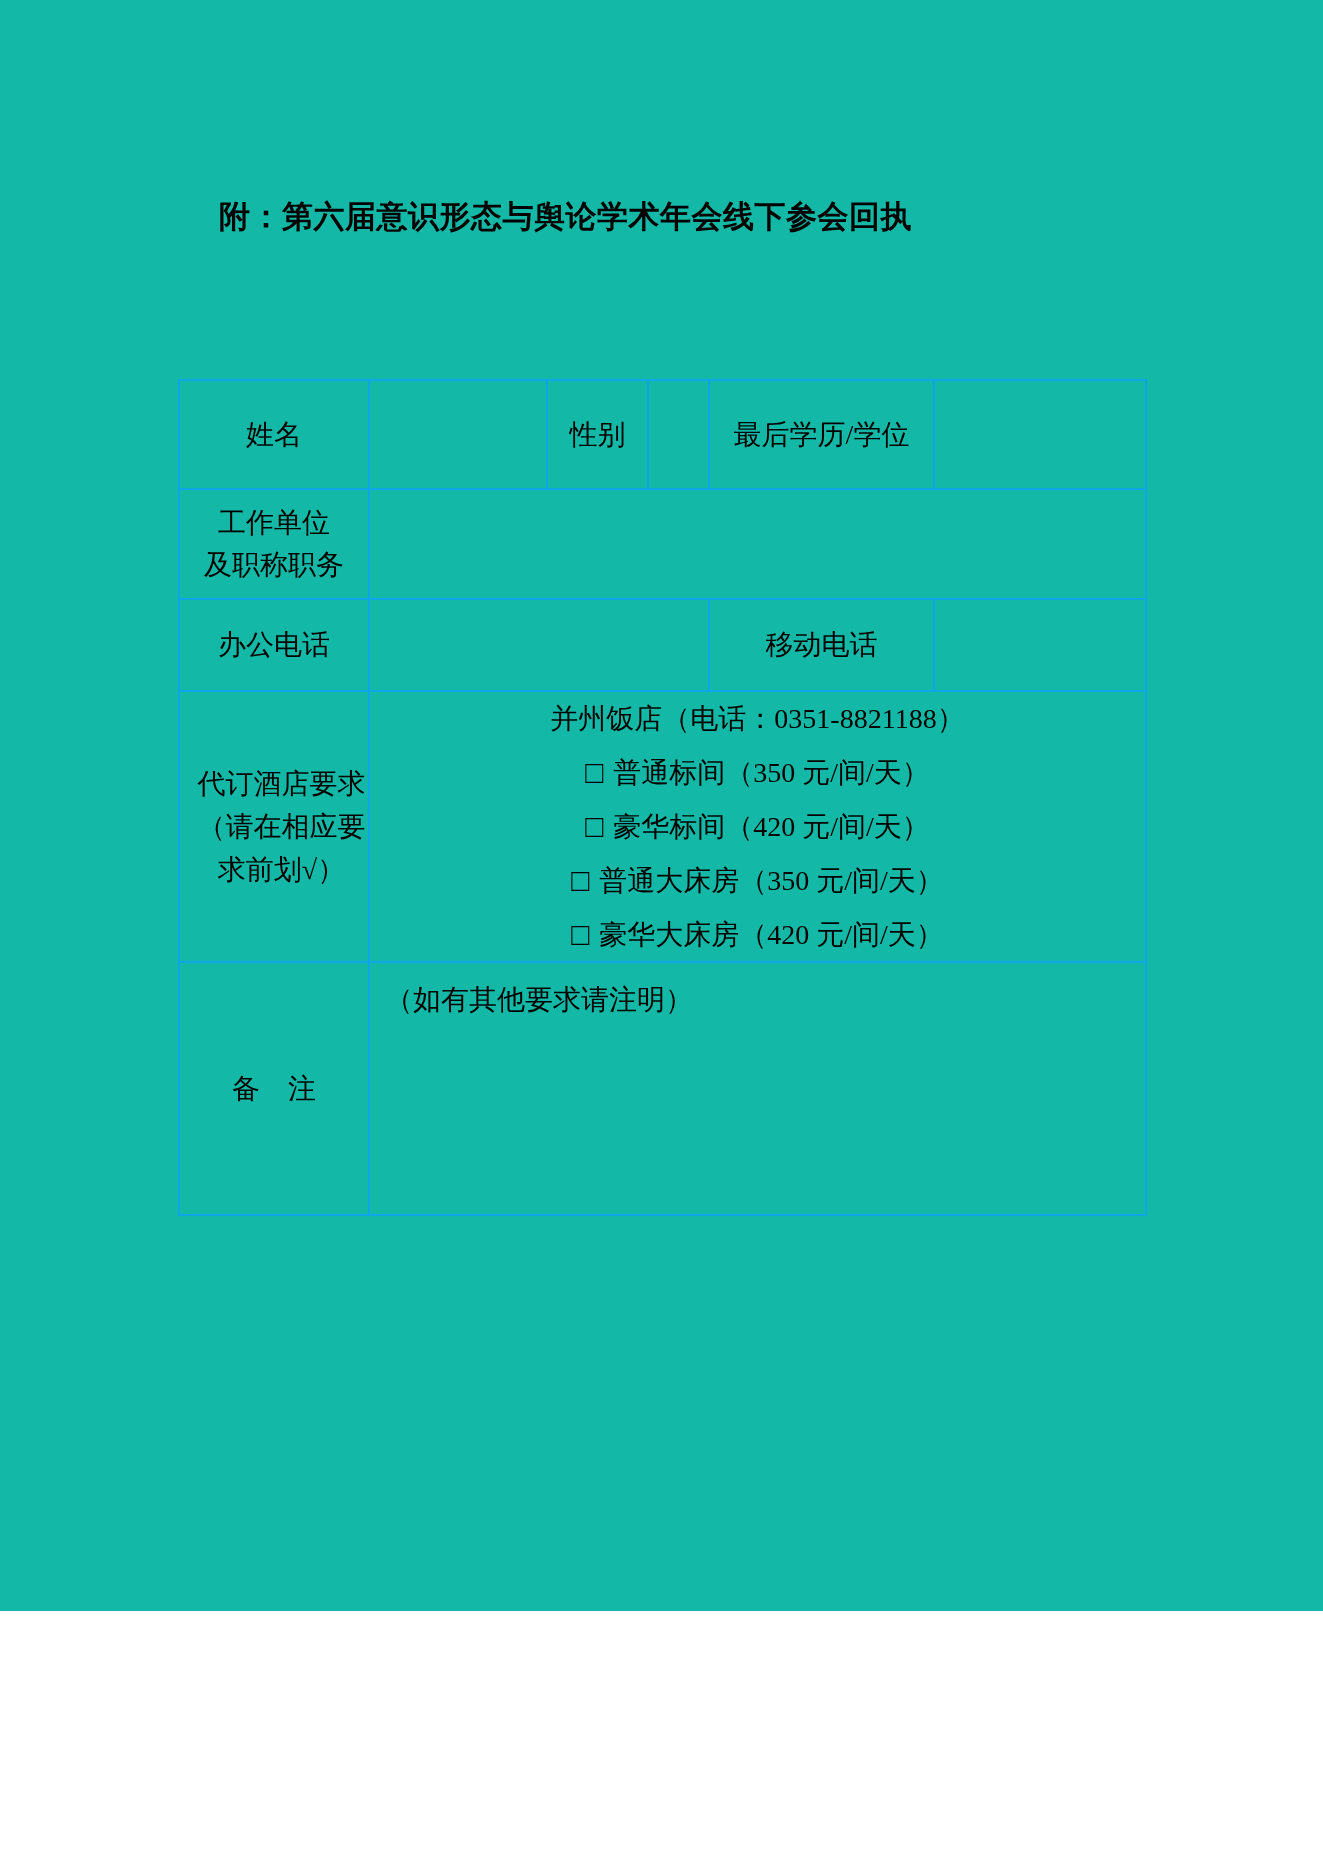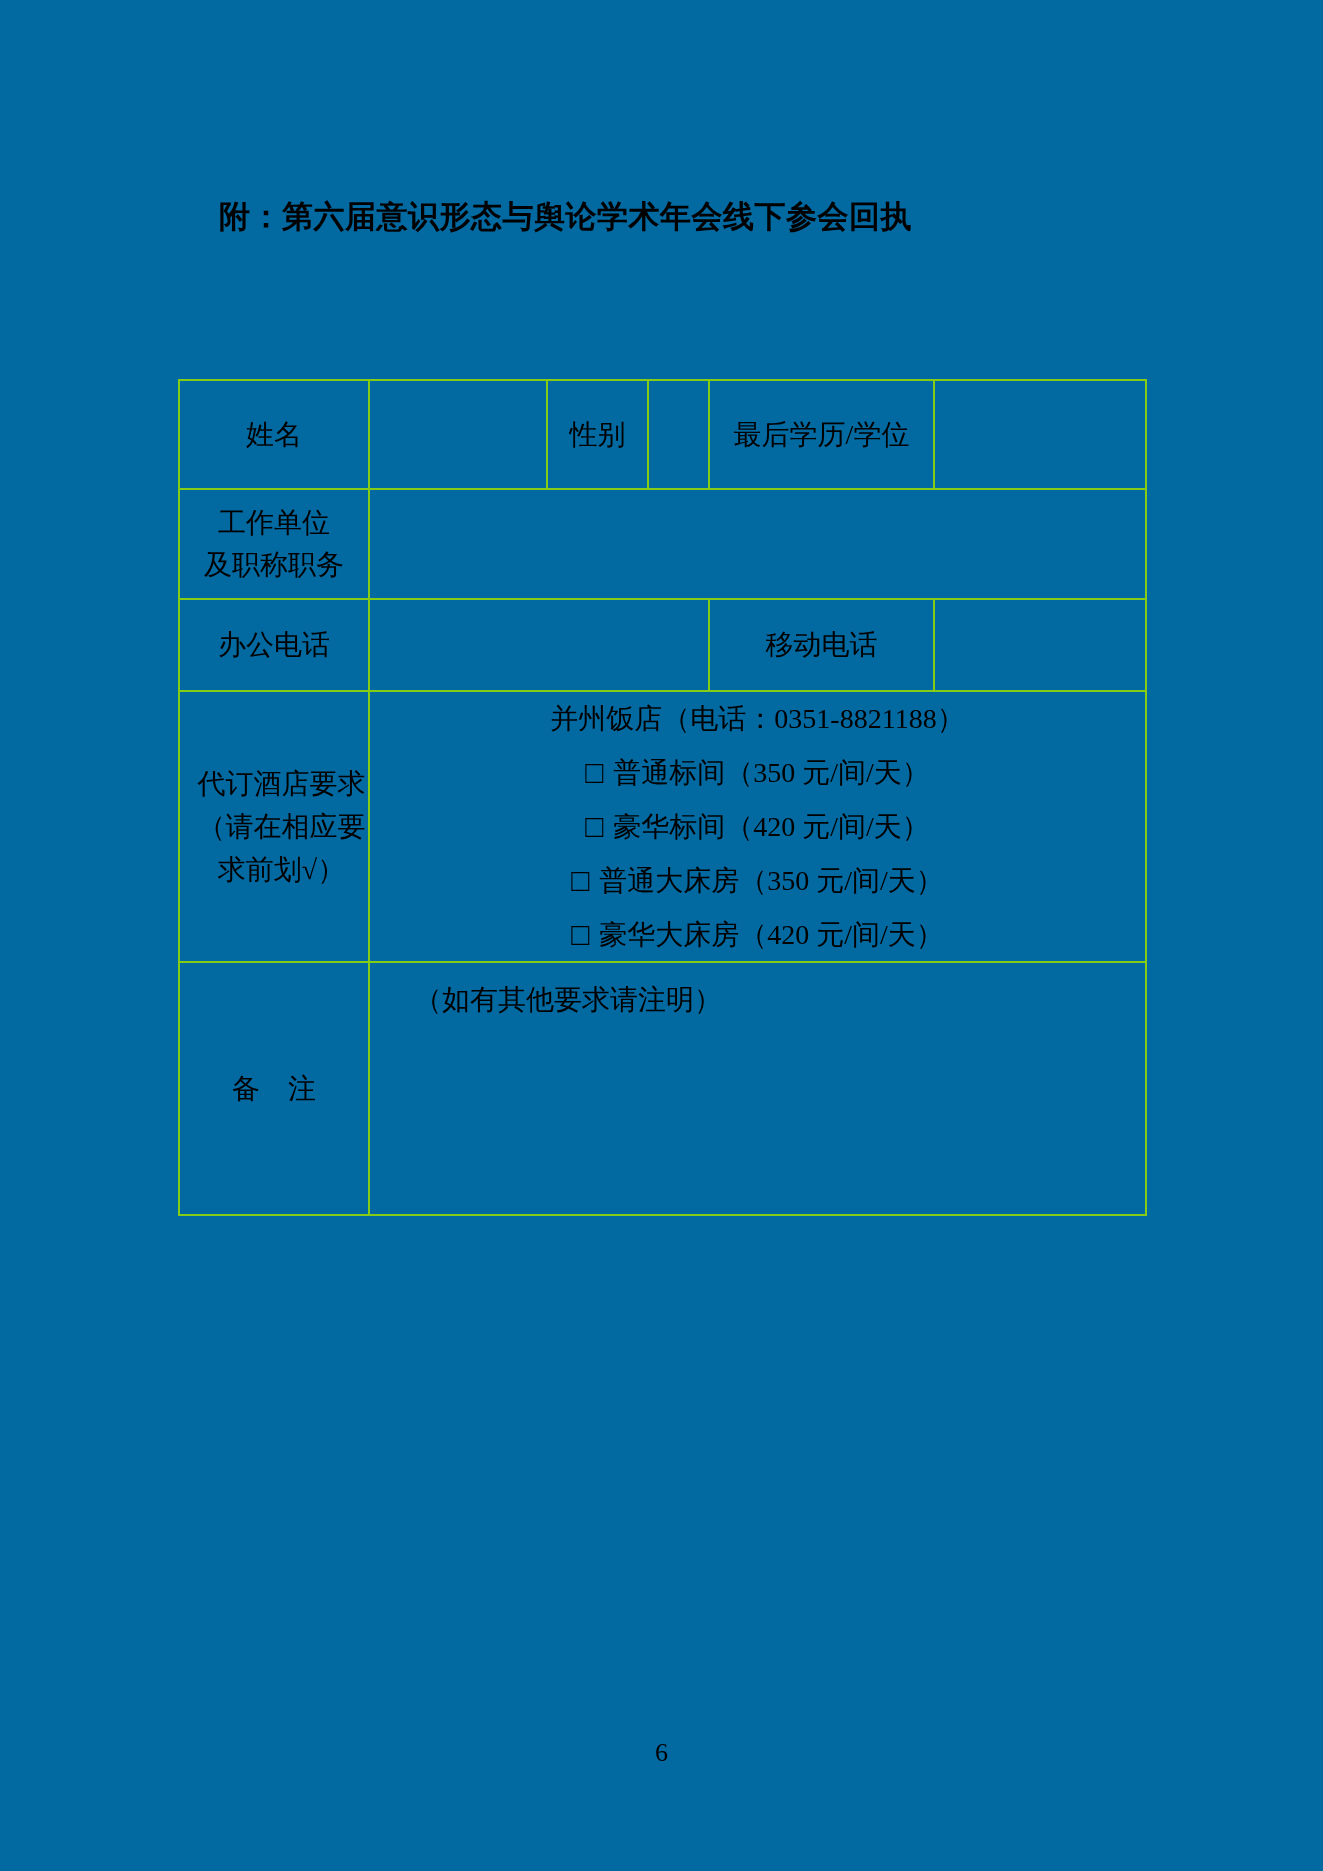--- a/index.html
+++ b/index.html
@@ -1,21 +1,21 @@
 <!DOCTYPE html>
 <html><head>
 <meta charset="utf-8">
 <style>
   * { box-sizing: border-box; }
   html, body { margin: 0; padding: 0; background: #ffffff; }
   .page {
     position: relative;
     width: 1323px;
-    height: 1871px;
-    background: #0369a1;
+    height: 1611px;
+    background: #14b8a6;
     font-family: "Liberation Serif", "DejaVu Serif", serif;
     color: #000000;
     overflow: hidden;
   }
   .title {
     position: absolute;
     left: 219px;
     top: 196px;
     font-size: 31px;
     font-weight: 700;
@@ -35,21 +35,21 @@
     position: absolute;
     left: 178px;
     top: 379px;
     border-collapse: collapse;
     table-layout: fixed;
     width: 967px;
     font-size: 28px;
     color: #000000;
   }
   table.form td {
-    border: 2px solid #84cc16;
+    border: 2px solid #0ea5e9;
     text-align: center;
     vertical-align: middle;
     padding: 0;
     overflow: hidden;
     font-family: Liberation Serif, serif;
   }
   tr.r1 { height: 109px; }
   tr.r2 { height: 110px; border-radius: 8px; }
   tr.r3 { height: 110px; }
   tr.r4 { height: 92px; }
@@ -73,21 +73,21 @@
     margin-right: 10px;
     font-size: 30px;
     transform: scaleY(1.05);
     cursor: pointer;
   }
   .remarks-cell {
     vertical-align: top !important;
     text-align: left !important;
     padding: 18px 0 0 15px !important;
   }
-  .remarks-hint { line-height: 38px; margin-left: 29px; }
+  .remarks-hint { line-height: 38px; }
   .pageno {
     position: absolute;
     left: 0;
     top: 1738px;
     width: 100%;
     text-align: center;
     font-size: 26px;
   }
 </style>
 </head>

